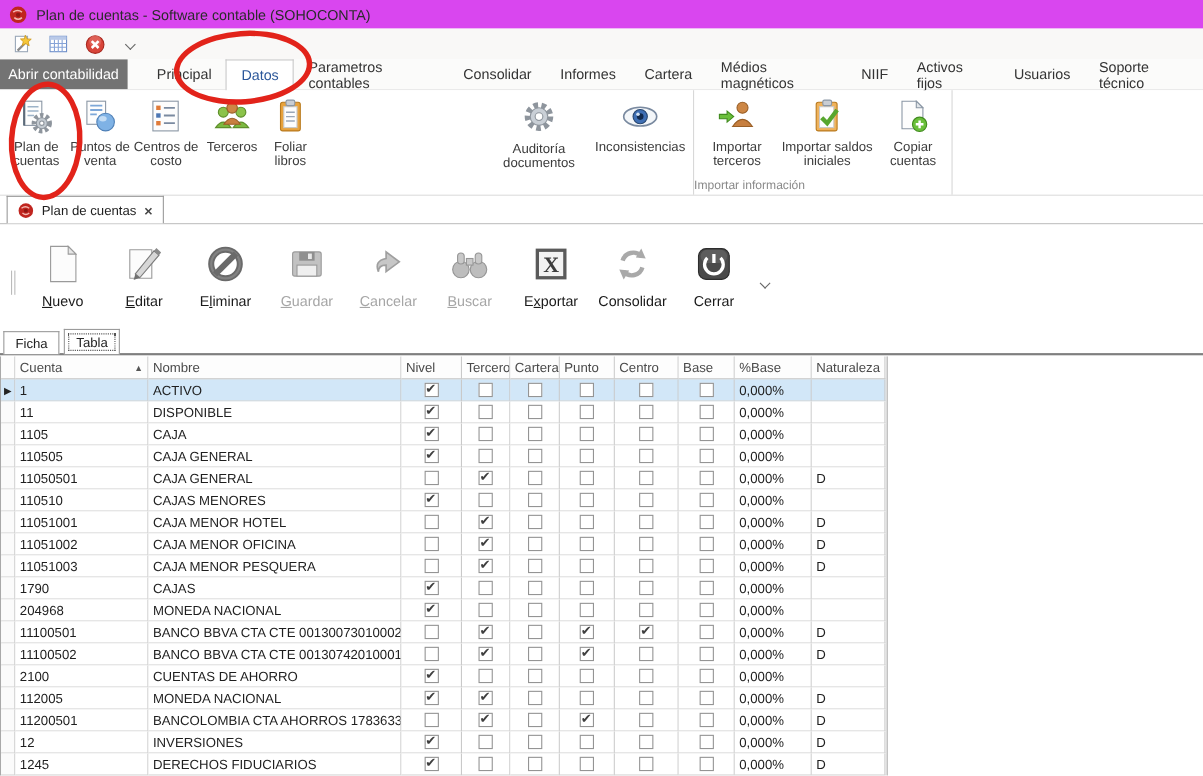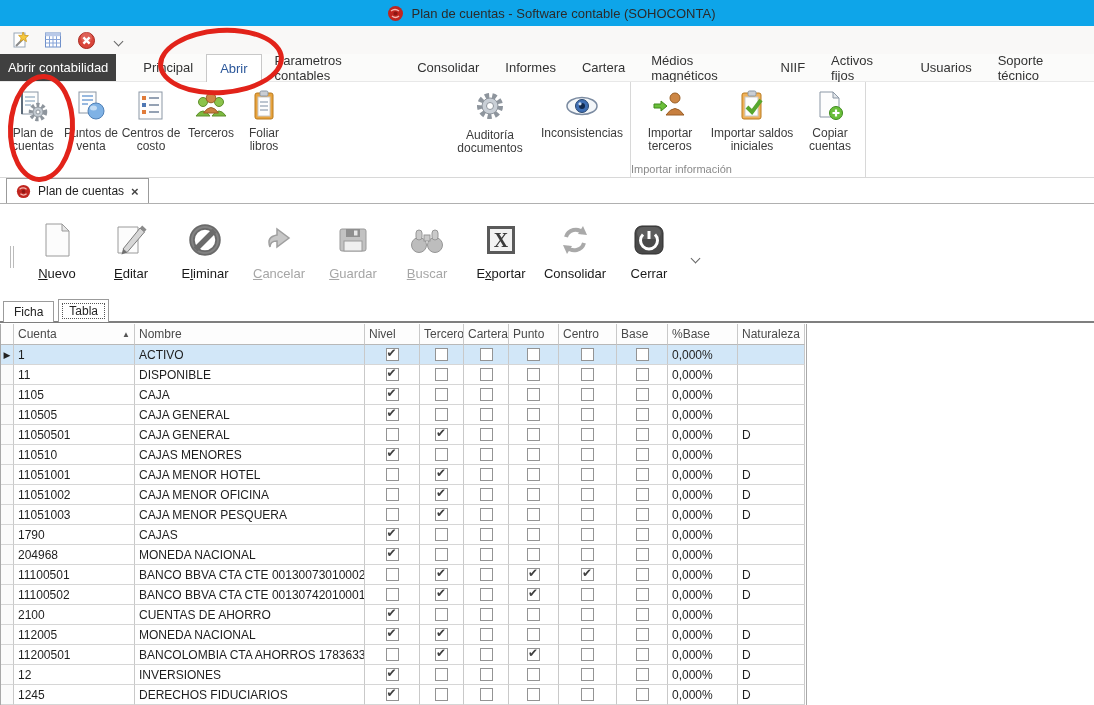--- a/index.html
+++ b/index.html
@@ -1,34 +1,34 @@
 <!DOCTYPE html>
 <html><head>
 <meta charset="utf-8">
 <style>
   * { box-sizing: border-box; margin: 0; padding: 0; }
   html,body { width:1094px; height:705px; overflow:hidden;
     font-family:"Liberation Sans", sans-serif; background:#fff; color:#1e1e1e; }
   .band { position:absolute; left:0; width:1094px; }
 
   
-  #titlebar { top:0; height:26px; background:#0ea5e9; display:flex; align-items:center; padding-left:8px;justify-content:center; }
+  #titlebar { top:0; height:26px; background:#d946ef; display:flex; align-items:center; padding-left:8px; }
   #titlebar .title { font-size:13px; color:#2b2b2b; margin-left:8px; }
 
   
   #qat { top:26px; height:28px; background:#f9f8f7; display:flex; align-items:center; gap:13px; padding-left:10px; }
   .qat-btn { width:20px; height:20px; display:flex; align-items:center; justify-content:center; }
   .overflow-glyph { width:10px; display:block; }
   .overflow-glyph .bar { height:0; border-top:1px solid #666; margin-bottom:3px; }
   .chev { width:7px; height:7px; border-right:1px solid #666; border-bottom:1px solid #666;
     transform:rotate(45deg); display:inline-block; }
 
   
   #tabrow { top:54px; height:28px; background:#fbfbfa; display:flex; align-items:stretch; border-bottom:1px solid #e8e8e8;}
-  #appbtn { width:120px; background:#404040; color:#fff; font-size:13px; display:flex; align-items:center; justify-content:center; }
+  #appbtn { width:120px; background:#737373; color:#fff; font-size:13px; display:flex; align-items:center; justify-content:center; }
   #ribbontabs { display:flex; margin-left:14px; }
   .rtab { font-size:13px; color:#333; padding:0 13px; display:flex; align-items:center; }
   .rtab.selected { background:#fff; color:#2b579a; border:1px solid #c8c8c8; border-bottom:none; margin-bottom:-1px; z-index:2; }
 
   
   #ribbon { top:82px; height:96px; background:#fff; border-bottom:1px solid #d8d8d8; display:flex; padding-left:4px; }
   .rbtn { display:flex; flex-direction:column; align-items:center; padding-top:7px; text-align:center; }
   .rbtn .lbl { font-size:12px; line-height:13px; color:#3c3c3c; margin-top:4px; }
   .rspacer { width:158px; }
   #import-group { position:relative; display:flex; border-left:1px solid #d8d8d8; border-right:1px solid #d8d8d8; padding:0 6px; }
@@ -121,21 +121,21 @@
   </span>
   <span class="qat-btn">
     <span class="overflow-glyph"><span class="bar"></span><span class="chev" style="margin-left:1px"></span></span>
   </span>
 </div>
 
 <div class="band" id="tabrow">
   <div id="appbtn">Abrir contabilidad</div>
   <div id="ribbontabs">
       <div class="rtab">Principal</div>
-      <div class="rtab selected">Abrir</div>
+      <div class="rtab selected">Datos</div>
       <div class="rtab">Parametros contables</div>
       <div class="rtab">Consolidar</div>
       <div class="rtab">Informes</div>
       <div class="rtab">Cartera</div>
       <div class="rtab">Médios magnéticos</div>
       <div class="rtab">NIIF</div>
       <div class="rtab">Activos fijos</div>
       <div class="rtab">Usuarios</div>
       <div class="rtab">Soporte técnico</div>
     </div>
@@ -328,36 +328,36 @@
         <circle cx="19" cy="19" r="13" fill="none" stroke="#9a9a9a" stroke-width="2" opacity="0.5"></circle>
         <line x1="9.5" y1="28.5" x2="28.5" y2="9.5" stroke="#6a6a6a" stroke-width="5.5"></line>
       </svg>
     </span>
     <span class="lbl">E<u>l</u>iminar</span>
   </div>
 
   <div class="tbtn disabled">
     <span class="ticon">
       <svg width="38" height="38" viewBox="0 0 38 38">
-        <path d="M10 26 q-4 -10 7 -12 l0 -6 l12 9 l-12 9 l0 -6 q-7 0 -7 6 z" fill="#c7c7c7" stroke="#9f9f9f" stroke-width="1.5"></path>
-      </svg>
-    </span>
-    <span class="lbl"><u>C</u>ancelar</span>
-  </div>
-
-  <div class="tbtn disabled">
-    <span class="ticon">
-      <svg width="38" height="38" viewBox="0 0 38 38">
         <rect x="6" y="8" width="26" height="22" rx="2" fill="#c2c2c2" stroke="#9a9a9a"></rect>
         <rect x="12" y="8" width="14" height="8" fill="#8f8f8f"></rect>
         <rect x="20" y="9.5" width="3.5" height="5" fill="#e8e8e8"></rect>
         <rect x="10" y="20" width="18" height="10" fill="#efefef" stroke="#9a9a9a"></rect>
       </svg>
     </span>
     <span class="lbl"><u>G</u>uardar</span>
+  </div>
+
+  <div class="tbtn disabled">
+    <span class="ticon">
+      <svg width="38" height="38" viewBox="0 0 38 38">
+        <path d="M10 26 q-4 -10 7 -12 l0 -6 l12 9 l-12 9 l0 -6 q-7 0 -7 6 z" fill="#c7c7c7" stroke="#9f9f9f" stroke-width="1.5"></path>
+      </svg>
+    </span>
+    <span class="lbl"><u>C</u>ancelar</span>
   </div>
 
   <div class="tbtn disabled">
     <span class="ticon">
       <svg width="40" height="38" viewBox="0 0 40 38">
         <circle cx="12" cy="24" r="7.5" fill="#bdbdbd" stroke="#969696"></circle>
         <circle cx="28" cy="24" r="7.5" fill="#bdbdbd" stroke="#969696"></circle>
         <rect x="9" y="9" width="6" height="10" rx="3" fill="#c9c9c9" stroke="#969696"></rect>
         <rect x="25" y="9" width="6" height="10" rx="3" fill="#c9c9c9" stroke="#969696"></rect>
         <rect x="17" y="14" width="6" height="6" fill="#c9c9c9" stroke="#969696"></rect>

